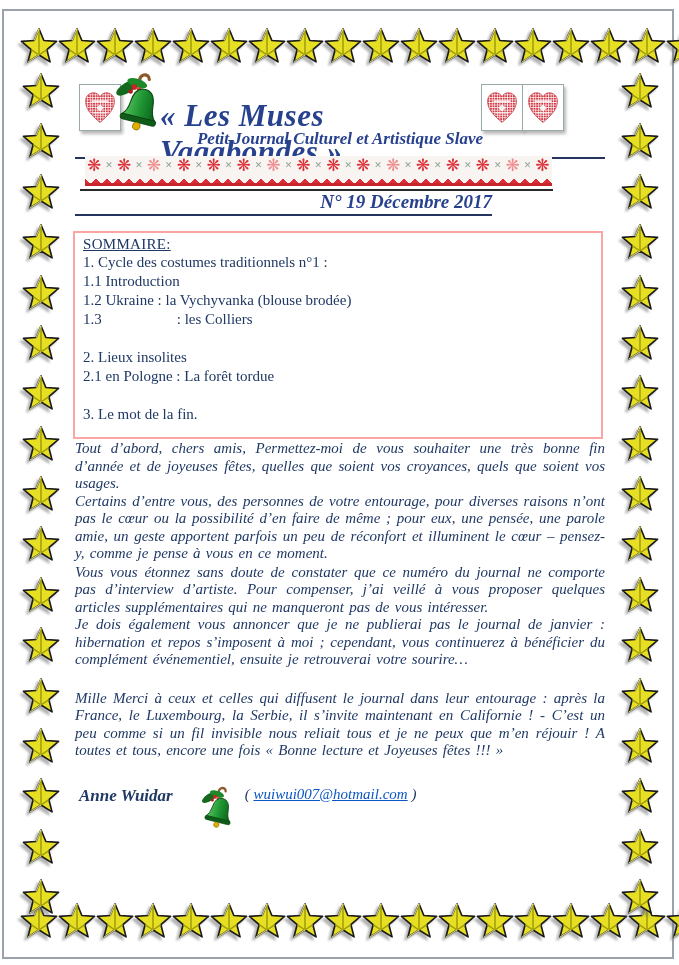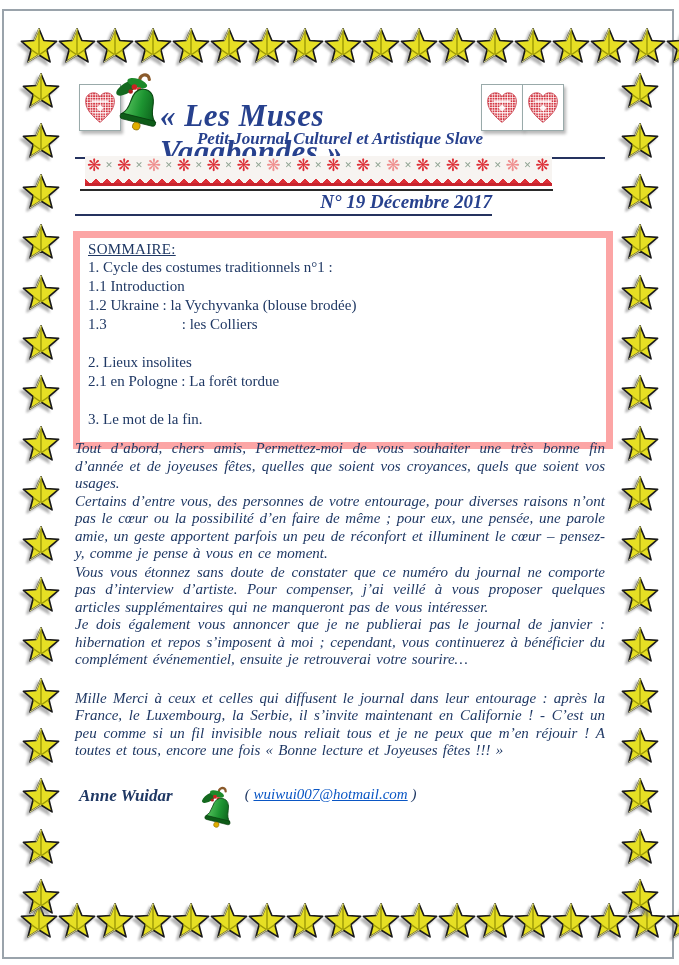--- a/index.html
+++ b/index.html
@@ -32,21 +32,21 @@
   .band-flowers{height:19px;display:flex;justify-content:space-between;align-items:center;padding:0 2px;}
   .band-flowers .fl{font-size:17px;line-height:17px;color:#dd3038;font-family:"DejaVu Sans",sans-serif;}
   .band-flowers .fl.pink{color:#ef8e8e;}
   .band-flowers .xx{font-size:9px;line-height:9px;color:#8fa392;font-family:"DejaVu Sans",sans-serif;}
   .band-zz{height:8px;background:linear-gradient(-45deg,#dd2f37 5px,transparent 5px),linear-gradient(45deg,#dd2f37 5px,transparent 5px);background-size:11px 11px;background-repeat:repeat-x;}
   .band-base{height:3px;background:#c8252d;}
   .band-rule{position:absolute;left:80px;top:189px;width:473px;border-top:2px solid #2a2a2a;}
   .issue{position:absolute;left:75px;top:191px;width:417px;text-align:right;font-size:19px;font-style:italic;font-weight:bold;color:#27418e;border-bottom:2px solid #25335f;padding-bottom:1px;}
 
   
-  .sommaire{position:absolute;left:73px;top:231px;width:510px;height:198px;border:7px solid #fca5a5;padding:3px 8px;color:#1f3864;}
+  .sommaire{position:absolute;left:73px;top:231px;width:510px;height:198px;border:2px solid #fca5a5;padding:3px 8px;color:#1f3864;}
   .som-heading{font-size:15px;text-decoration:underline;color:#1f3864;letter-spacing:.3px;}
   .som-line{font-size:15px;line-height:19px;min-height:19px;white-space:pre-wrap;}
 
   
   .bodytext{position:absolute;left:75px;top:440px;width:530px;color:#1f3864;}
   .bodytext p{margin:0;font-size:15px;font-style:italic;line-height:17.5px;text-align:justify;word-spacing:1.5px;}
   p.gap-sm{margin-bottom:1px;}
   p.gap-md{margin-bottom:21px;}
   p.gap-lg{margin-bottom:26px;}
 

